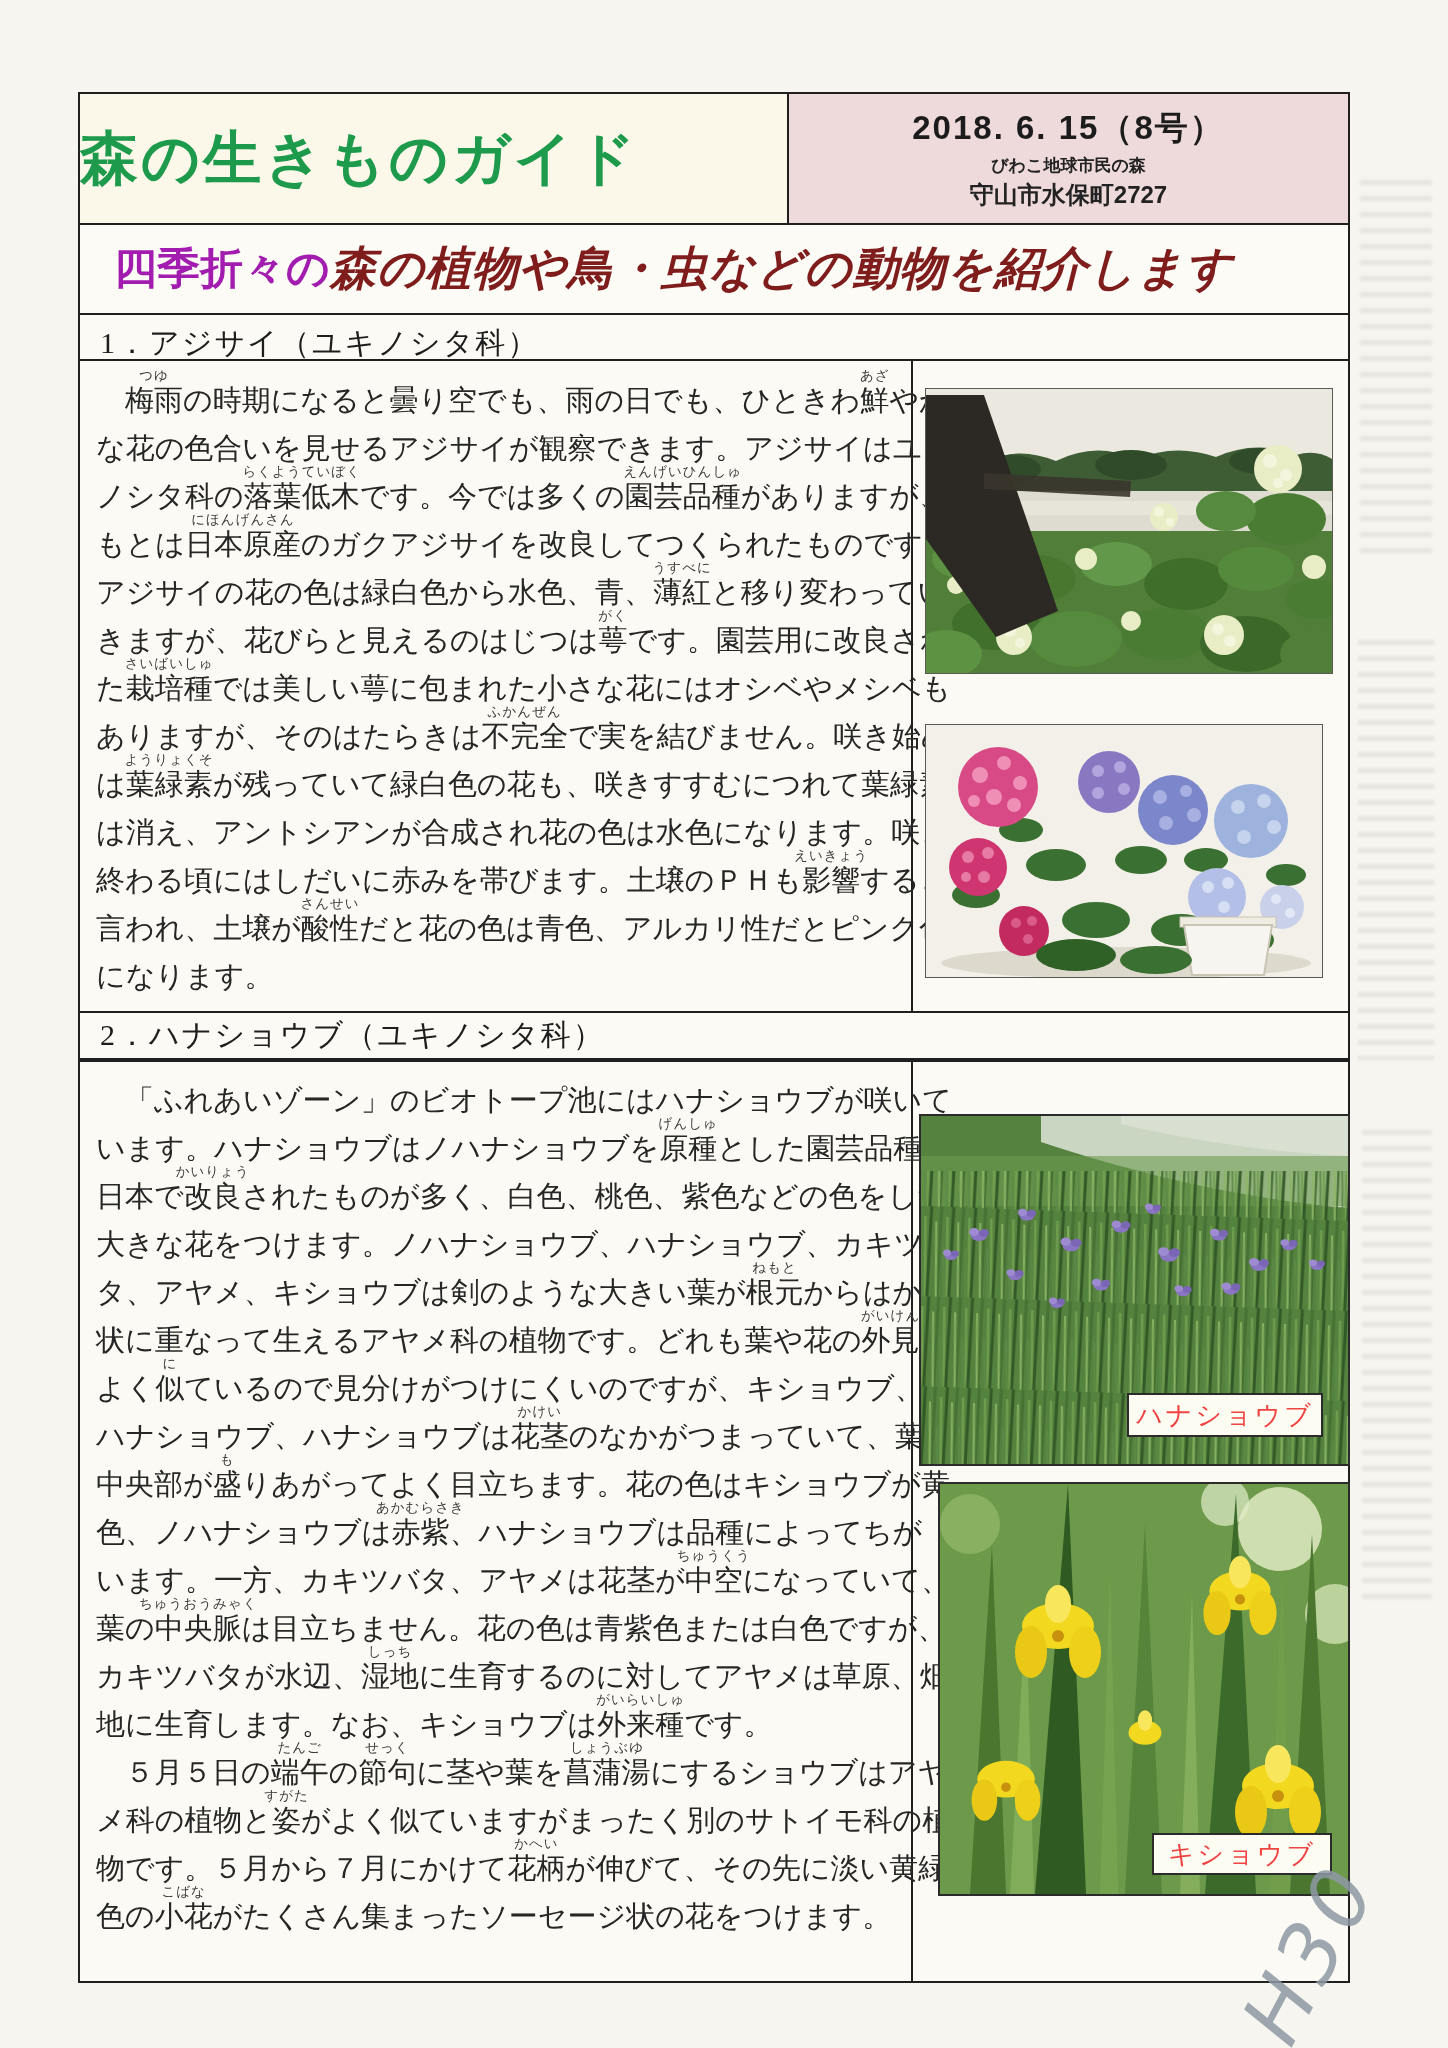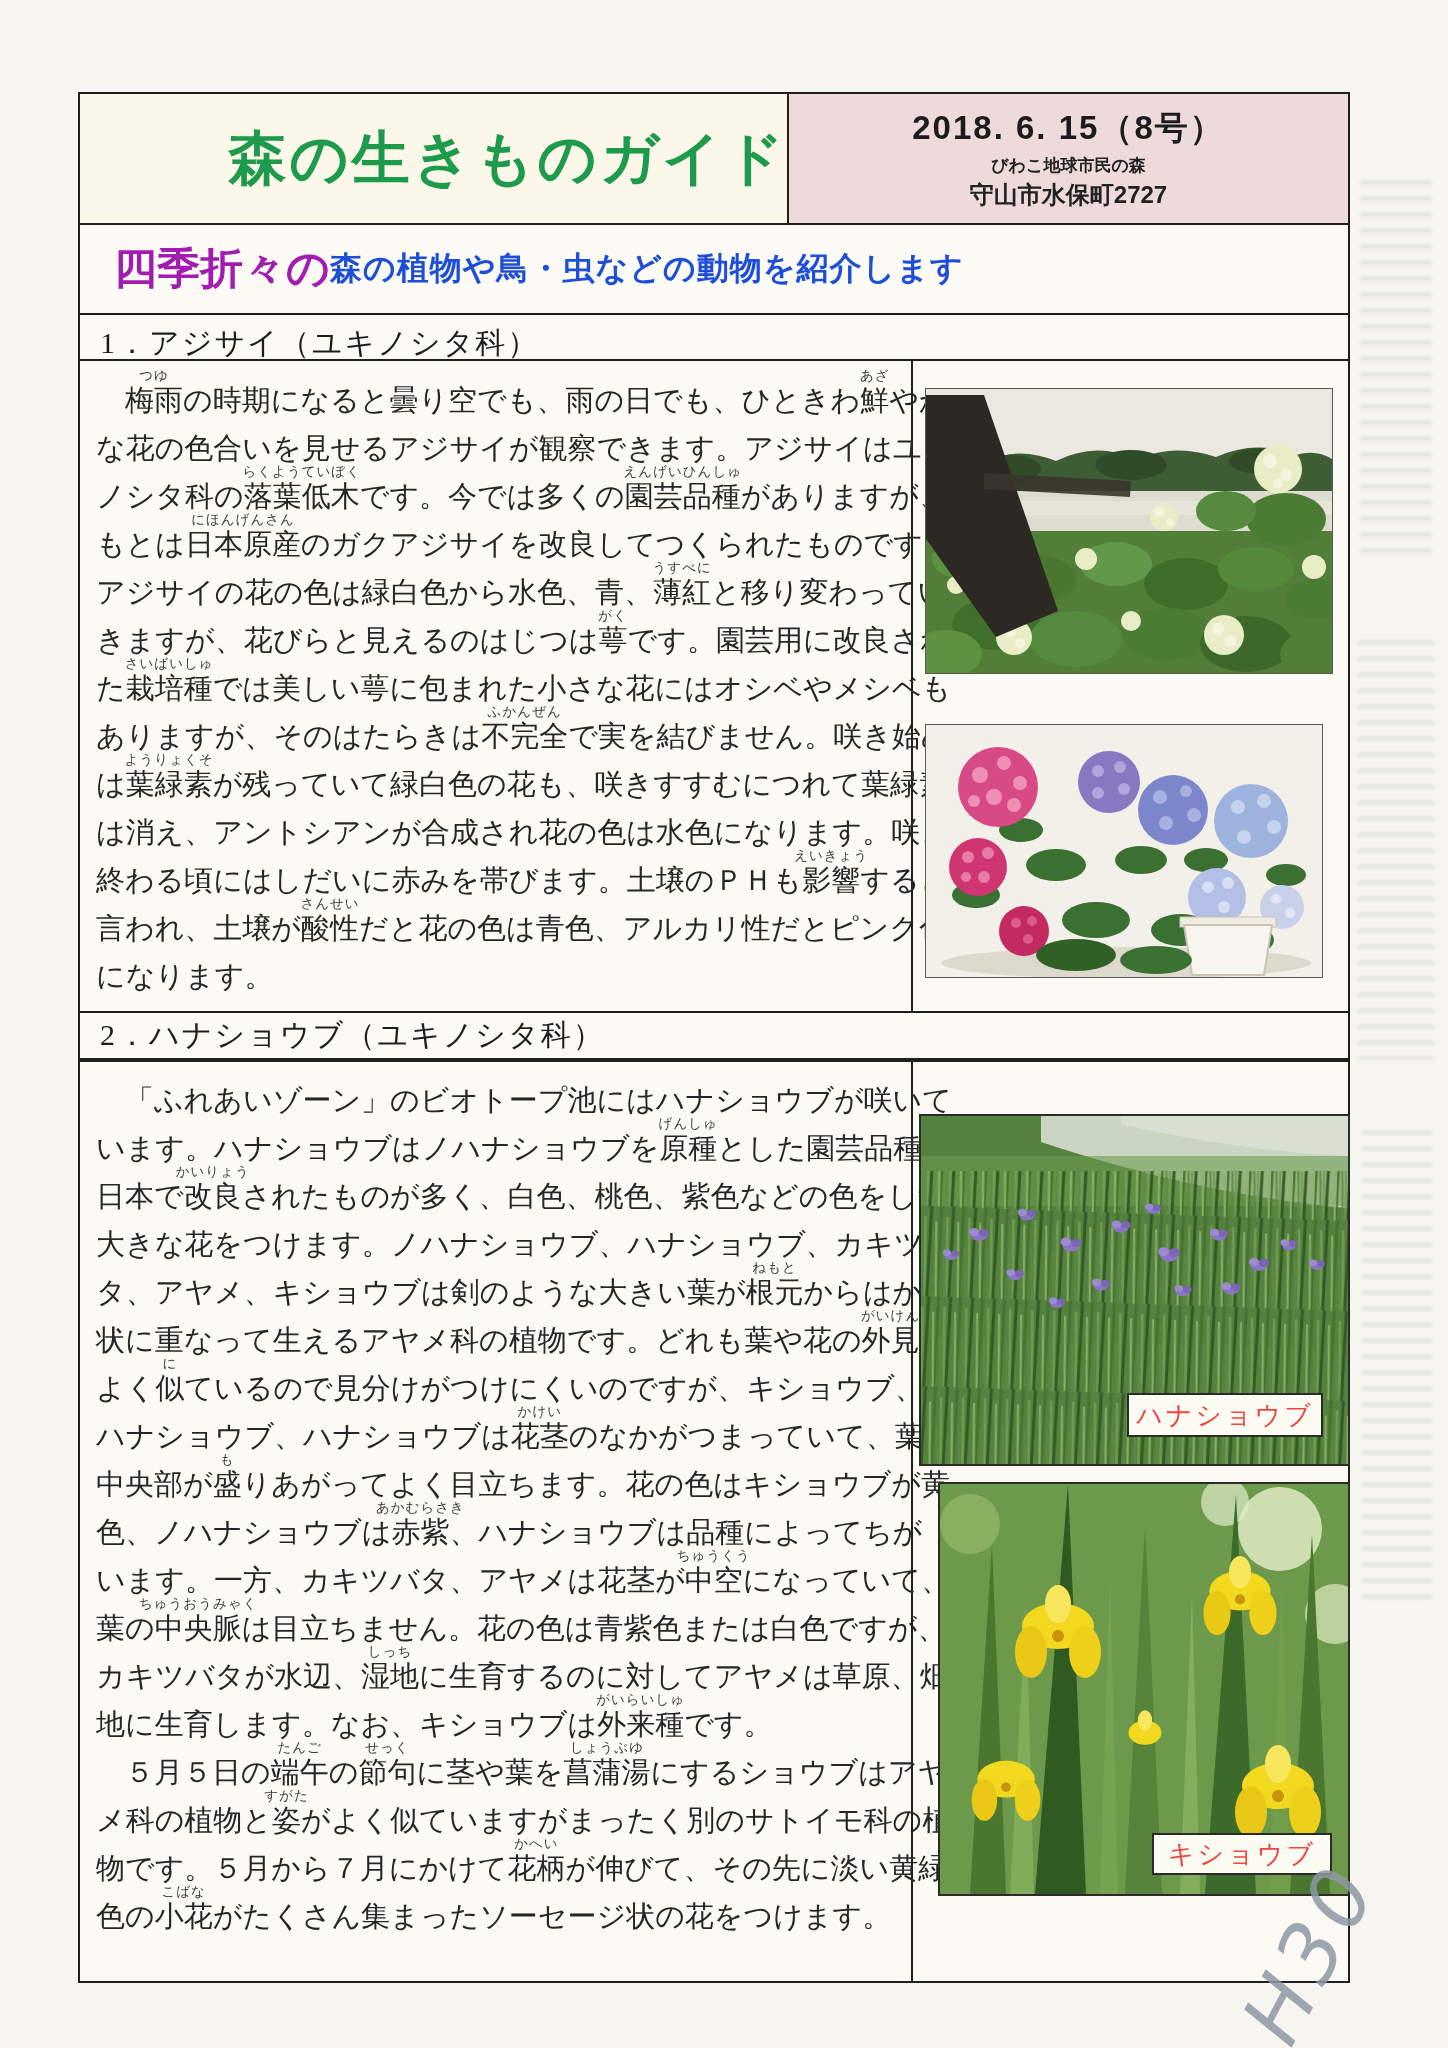--- a/index.html
+++ b/index.html
@@ -2,33 +2,33 @@
 <html><head>
 <meta charset="utf-8">
 <style>
   html,body{margin:0;padding:0;background:#e8e6df;}
   .page{position:relative;width:1448px;height:2048px;background:#f6f5ef;overflow:hidden;
         font-family:"Liberation Sans","DejaVu Sans",sans-serif;}
   .cell{position:absolute;border:2px solid #1f1f1f;box-sizing:border-box;background:#fbfaf4;}
 
   
   .title-cell{left:78px;top:92px;width:711px;height:133px;background:#fbf8e9;
-              display:flex;align-items:center;justify-content:flex-end;}
+              display:flex;align-items:center;justify-content:flex-start;}
   .main-title{font-size:58px;font-weight:bold;color:#1e9a4d;letter-spacing:3px;}
   .date-cell{left:787px;top:92px;width:563px;height:133px;background:#eedadb;
              display:flex;flex-direction:column;align-items:center;justify-content:center;}
   .date-line{font-size:33px;font-weight:bold;color:#1c1c1c;letter-spacing:2px;}
   .org-line{font-size:17px;font-weight:bold;color:#222;margin-top:3px;}
   .addr-line{font-size:24px;font-weight:bold;color:#222;margin-top:2px;}
 
   
   .subtitle-cell{left:78px;top:223px;width:1272px;height:92px;
                  display:flex;align-items:center;padding-left:34px;background:#fcfbf6;}
   .subtitle-prefix{font-size:43px;font-weight:bold;color:#a21caf;}
-  .subtitle-main{font-size:32px;font-weight:bold;color:#1d4ed8;letter-spacing:1px;}
+  .subtitle-main{font-size:46px;font-weight:bold;color:#7f1d1d;letter-spacing:1px;font-style:italic;}
 
   
   .sec-header{display:flex;align-items:center;padding-left:20px;
               font-family:"Liberation Serif","DejaVu Serif",serif;
               font-size:30px;color:#1d1d1d;letter-spacing:2px;}
   .sec1-header{left:78px;top:313px;width:1272px;height:60px;}
   .sec2-header{left:78px;top:1011px;width:1272px;height:49px;}
 
   
   .sec1-body{left:78px;top:359px;width:1272px;height:654px;}

